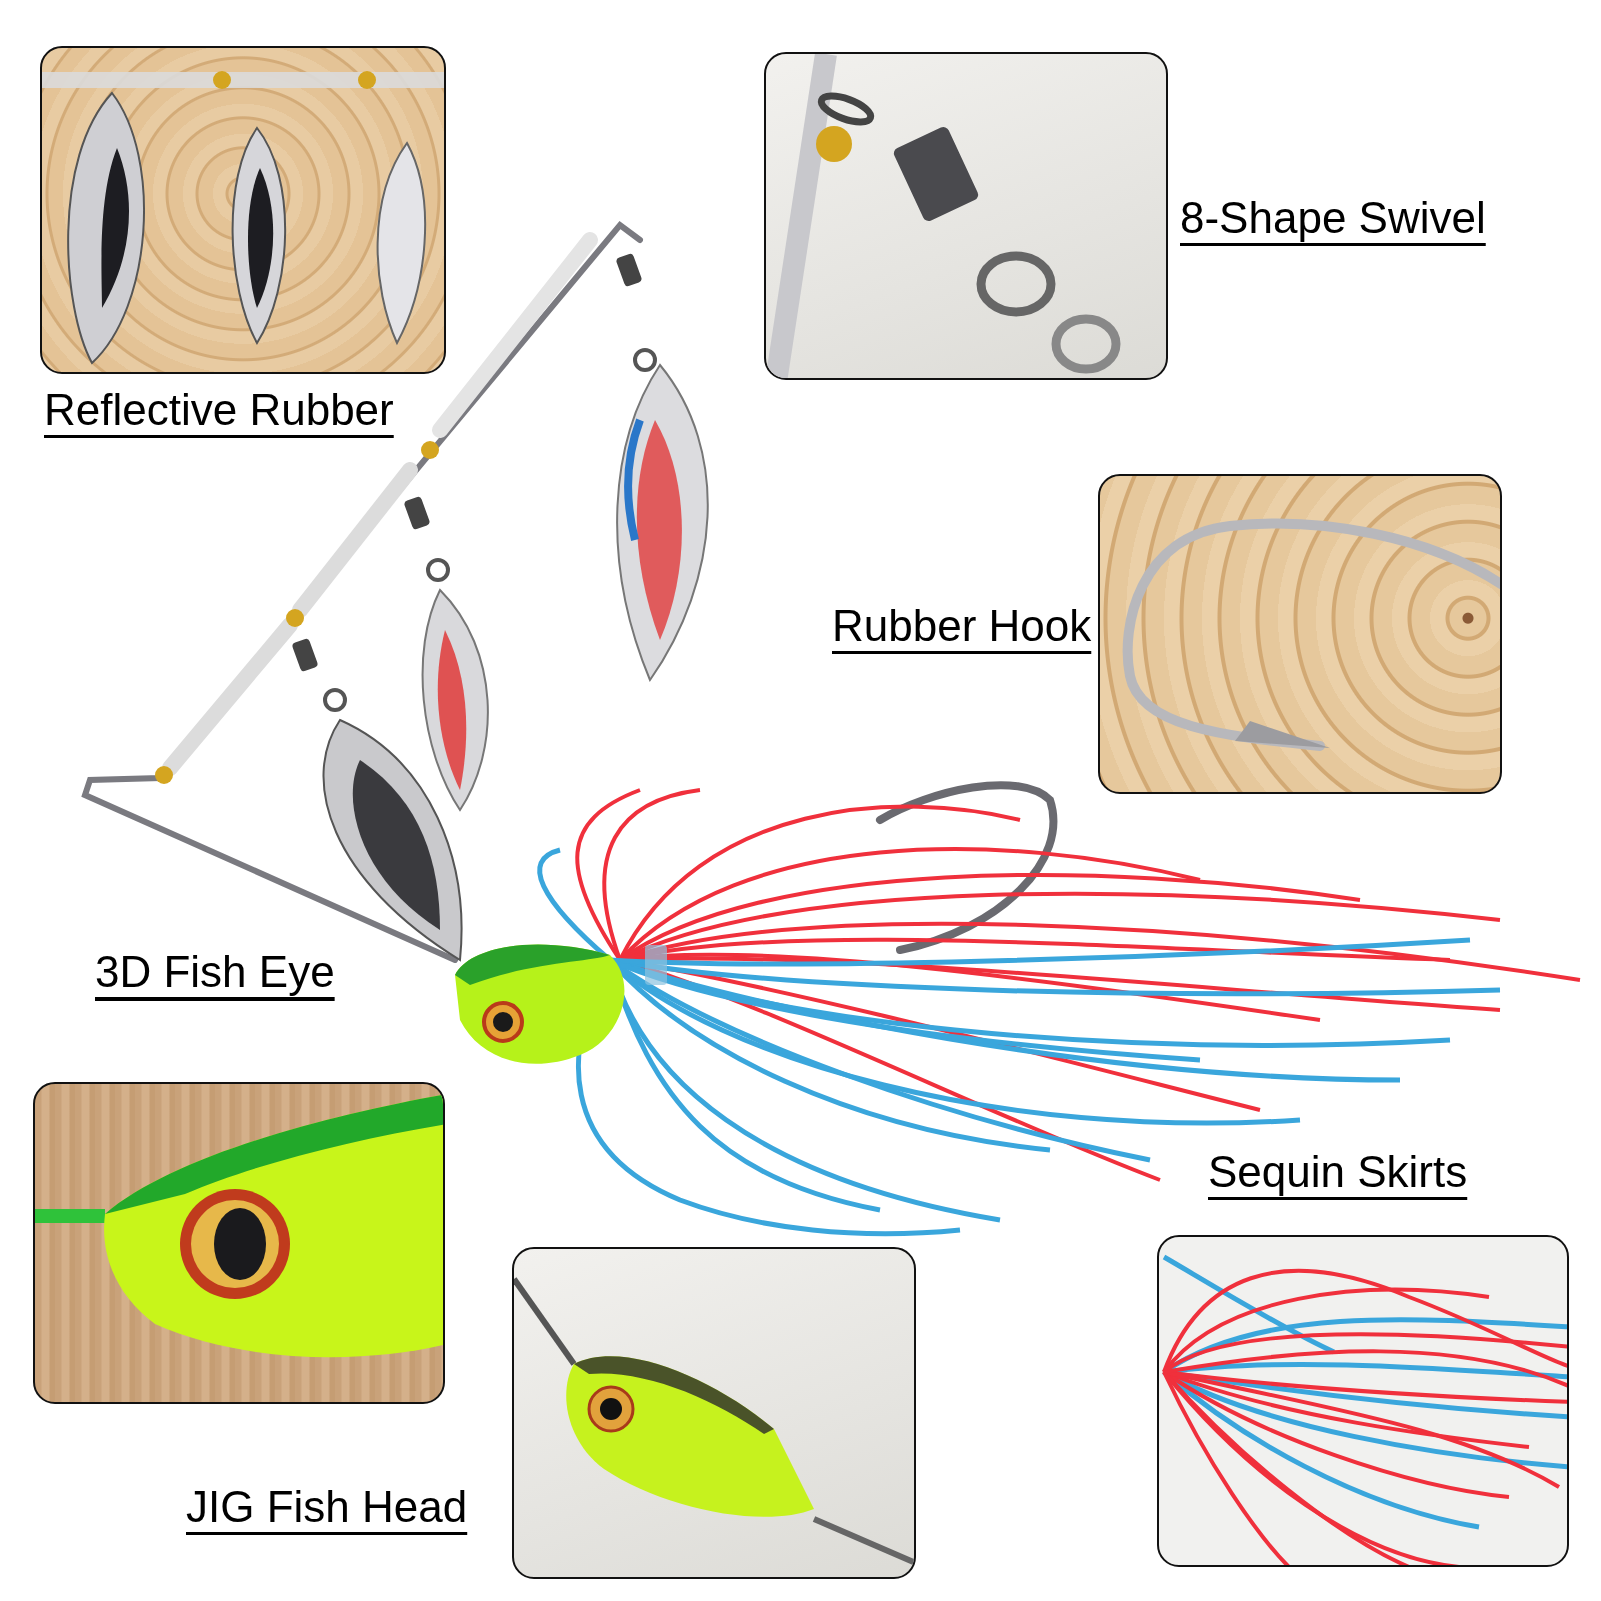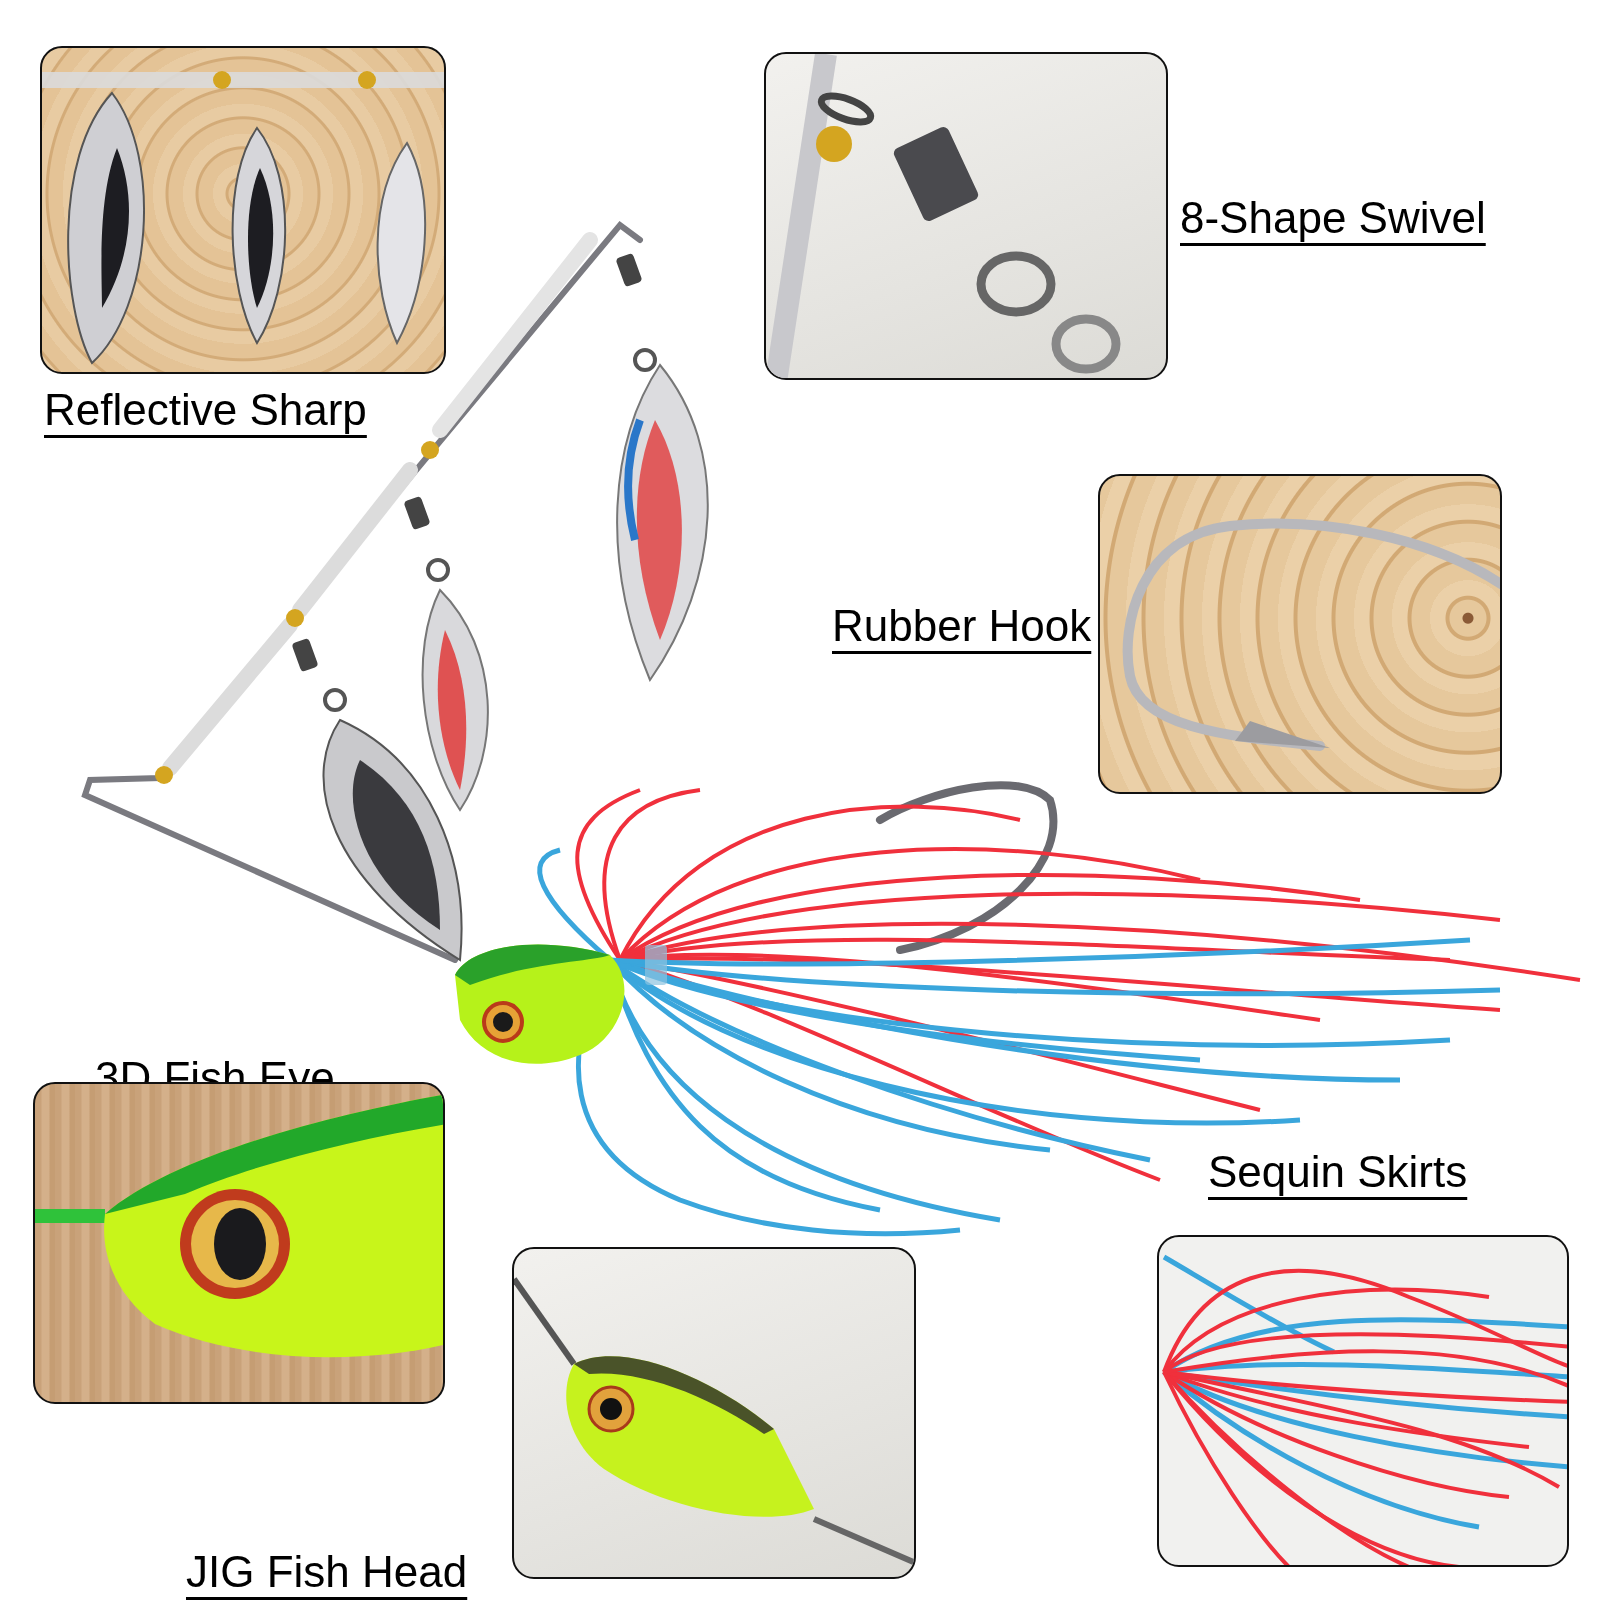--- a/index.html
+++ b/index.html
@@ -96,21 +96,21 @@
     <rect x="0" y="24" width="406" height="16" fill="#dadada" opacity="0.9"></rect>
     <circle cx="180" cy="32" r="9" fill="#d4a520"></circle>
     <circle cx="325" cy="32" r="9" fill="#d4a520"></circle>
     <path d="M70,45 C10,110 20,260 50,315 C110,260 120,110 70,45 Z" fill="#cfcfd3" stroke="#555" stroke-width="2"></path>
     <path d="M75,100 C55,150 60,230 60,260 C90,210 95,150 75,100 Z" fill="#1d1d22"></path>
     <path d="M215,80 C180,130 185,240 215,295 C250,240 255,130 215,80 Z" fill="#d6d6da" stroke="#555" stroke-width="2"></path>
     <path d="M218,120 C200,160 205,230 215,260 C235,220 237,160 218,120 Z" fill="#1d1d22"></path>
     <path d="M365,95 C325,150 330,240 355,295 C385,240 395,150 365,95 Z" fill="#e4e4e8" stroke="#666" stroke-width="2"></path>
   </svg>
 </div>
-<div class="label" style="left:44px;top:388px;">Reflective Sharp</div>
+<div class="label" style="left:44px;top:388px;">Reflective Rubber</div>
 
 <div class="panel grey" style="left:764px;top:52px;width:404px;height:328px;">
   <svg width="404" height="328" viewBox="0 0 404 328">
     <line x1="60" y1="0" x2="10" y2="328" stroke="#c8c8cc" stroke-width="22"></line>
     <circle cx="68" cy="90" r="18" fill="#d4a520"></circle>
     <ellipse cx="80" cy="55" rx="26" ry="10" fill="none" stroke="#444" stroke-width="7" transform="rotate(20 80 55)"></ellipse>
     <rect x="140" y="80" width="60" height="80" rx="6" fill="#4a4a4e" transform="rotate(-25 170 120)"></rect>
     <ellipse cx="250" cy="230" rx="35" ry="28" fill="none" stroke="#666" stroke-width="9"></ellipse>
     <ellipse cx="320" cy="290" rx="30" ry="25" fill="none" stroke="#888" stroke-width="9"></ellipse>
   </svg>
@@ -118,21 +118,21 @@
 <div class="label" style="left:1180px;top:196px;">8-Shape Swivel</div>
 
 <div class="panel wood2" style="left:1098px;top:474px;width:404px;height:320px;">
   <svg width="404" height="320" viewBox="0 0 404 320">
     <path d="M404,110 C330,60 220,40 130,50 C40,60 20,150 30,200 C40,250 120,260 220,270" fill="none" stroke="#b8b8bc" stroke-width="10" stroke-linecap="round"></path>
     <path d="M150,245 L230,272 L135,265 Z" fill="#9c9ca0"></path>
   </svg>
 </div>
 <div class="label" style="left:832px;top:604px;">Rubber Hook</div>
 
-<div class="label" style="left:95px;top:1056px;text-decoration:underline;">3D Fish Eye</div>
+<div class="label" style="left:95px;top:950px;text-decoration:underline;">3D Fish Eye</div>
 <div class="panel wood3" style="left:33px;top:1082px;width:412px;height:322px;">
   <svg width="412" height="322" viewBox="0 0 412 322">
     <rect x="0" y="125" width="70" height="14" fill="#2fc23a"></rect>
     <path d="M70,130 C140,70 300,30 412,10 L412,260 C330,280 210,280 120,240 C80,210 65,170 70,130 Z" fill="#c8f51a"></path>
     <path d="M70,130 C140,70 300,30 412,10 L412,40 C320,55 220,80 150,110 Z" fill="#22a82a"></path>
     <circle cx="200" cy="160" r="55" fill="#c03b1d"></circle>
     <circle cx="200" cy="160" r="44" fill="#e7b84a"></circle>
     <ellipse cx="205" cy="160" rx="26" ry="36" fill="#1a1a1d"></ellipse>
   </svg>
 </div>
@@ -140,21 +140,21 @@
 <div class="panel grey" style="left:512px;top:1247px;width:404px;height:332px;">
   <svg width="404" height="332" viewBox="0 0 404 332">
     <line x1="0" y1="30" x2="60" y2="115" stroke="#555" stroke-width="6"></line>
     <line x1="300" y1="270" x2="404" y2="315" stroke="#666" stroke-width="6"></line>
     <path d="M60,115 C110,90 200,130 260,180 L300,260 C250,280 150,260 90,220 C50,190 45,140 60,115 Z" fill="#c6f21e"></path>
     <path d="M60,115 C110,90 200,130 260,180 L250,185 C200,150 130,120 75,125 Z" fill="#2a2a2c" opacity="0.8"></path>
     <circle cx="97" cy="160" r="22" fill="#e2a23c" stroke="#a83a1a" stroke-width="3"></circle>
     <circle cx="97" cy="160" r="11" fill="#111"></circle>
   </svg>
 </div>
-<div class="label" style="left:186px;top:1550px;">JIG Fish Head</div>
+<div class="label" style="left:186px;top:1485px;">JIG Fish Head</div>
 
 <div class="label" style="left:1208px;top:1150px;">Sequin Skirts</div>
 <div class="panel whitebg" style="left:1157px;top:1235px;width:412px;height:332px;">
   <svg width="412" height="332" viewBox="0 0 412 332">
     <g stroke="#3aa6dc" stroke-width="5" fill="none">
       <path d="M5,135 C100,70 250,80 412,90"></path>
       <path d="M5,135 C120,120 260,130 412,140"></path>
       <path d="M5,135 C100,150 250,170 412,180"></path>
       <path d="M5,135 C80,200 200,270 320,290"></path>
       <path d="M5,20 C40,40 120,90 175,115"></path>

